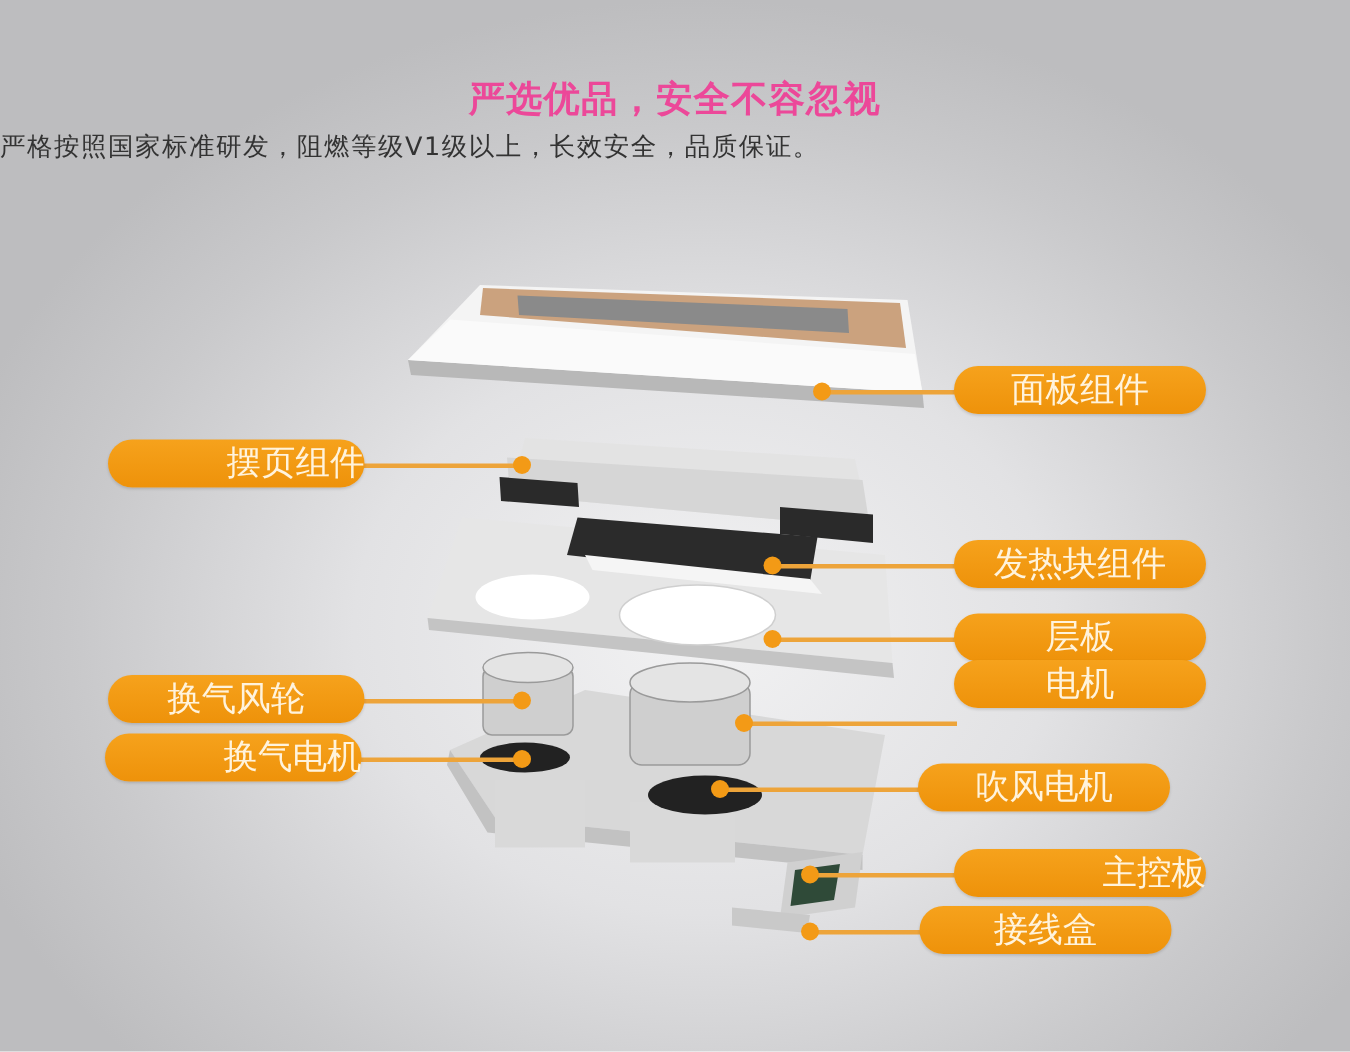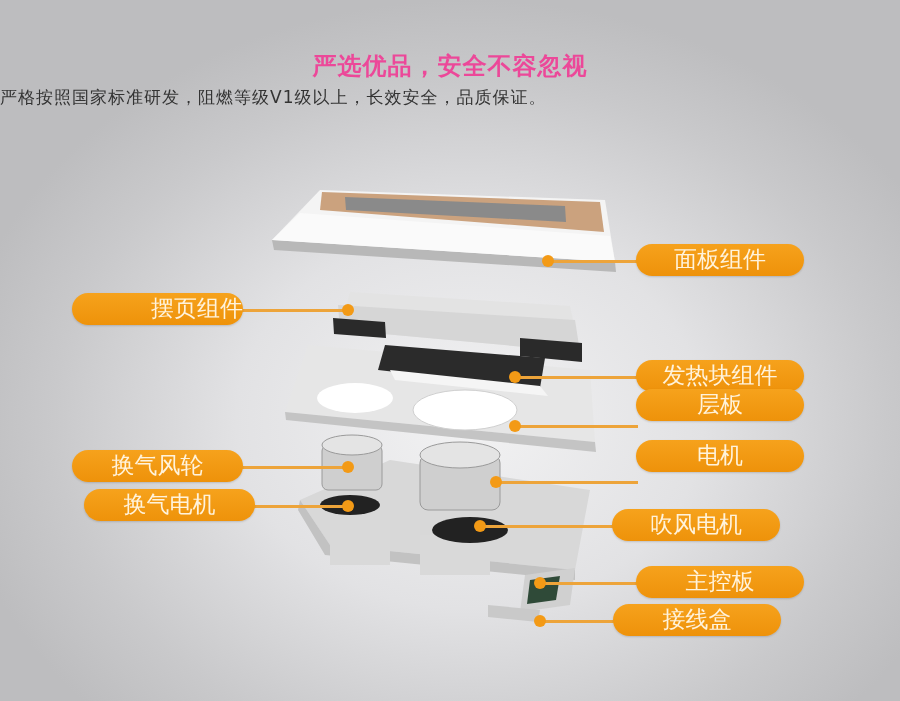--- a/index.html
+++ b/index.html
@@ -99,21 +99,21 @@
 
 <div class="line" style="left:240px;top:309px;width:108px;"></div>
 <div class="dot" style="left:342px;top:304px;"></div>
 <div class="line" style="left:240px;top:466px;width:108px;"></div>
 <div class="dot" style="left:342px;top:461px;"></div>
 <div class="line" style="left:240px;top:505px;width:108px;"></div>
 <div class="dot" style="left:342px;top:500px;"></div>
 
 <div class="pill" style="left:636px;top:244px;width:168px;">面板组件</div>
 <div class="pill" style="left:636px;top:360px;width:168px;">发热块组件</div>
-<div class="pill" style="left:636px;top:389px;width:168px;">层板</div>
+<div class="pill" style="left:636px;top:409px;width:168px;">层板</div>
 <div class="pill" style="left:636px;top:440px;width:168px;">电机</div>
 <div class="pill" style="left:612px;top:509px;width:168px;">吹风电机</div>
-<div class="pill" style="left:636px;top:566px;width:168px;">主控板</div>
+<div class="pill" style="left:636px;top:566px;width:168px;text-align:right;">主控板</div>
 <div class="pill" style="left:613px;top:604px;width:168px;">接线盒</div>
 
 <div class="pill" style="left:72px;top:293px;width:171px;text-align:right;">摆页组件</div>
 <div class="pill" style="left:72px;top:450px;width:171px;text-align:center;">换气风轮</div>
-<div class="pill" style="left:84px;top:489px;width:171px;">换气电机</div>
+<div class="pill" style="left:70px;top:489px;width:171px;text-align:right;">换气电机</div>
 
 </body></html>

